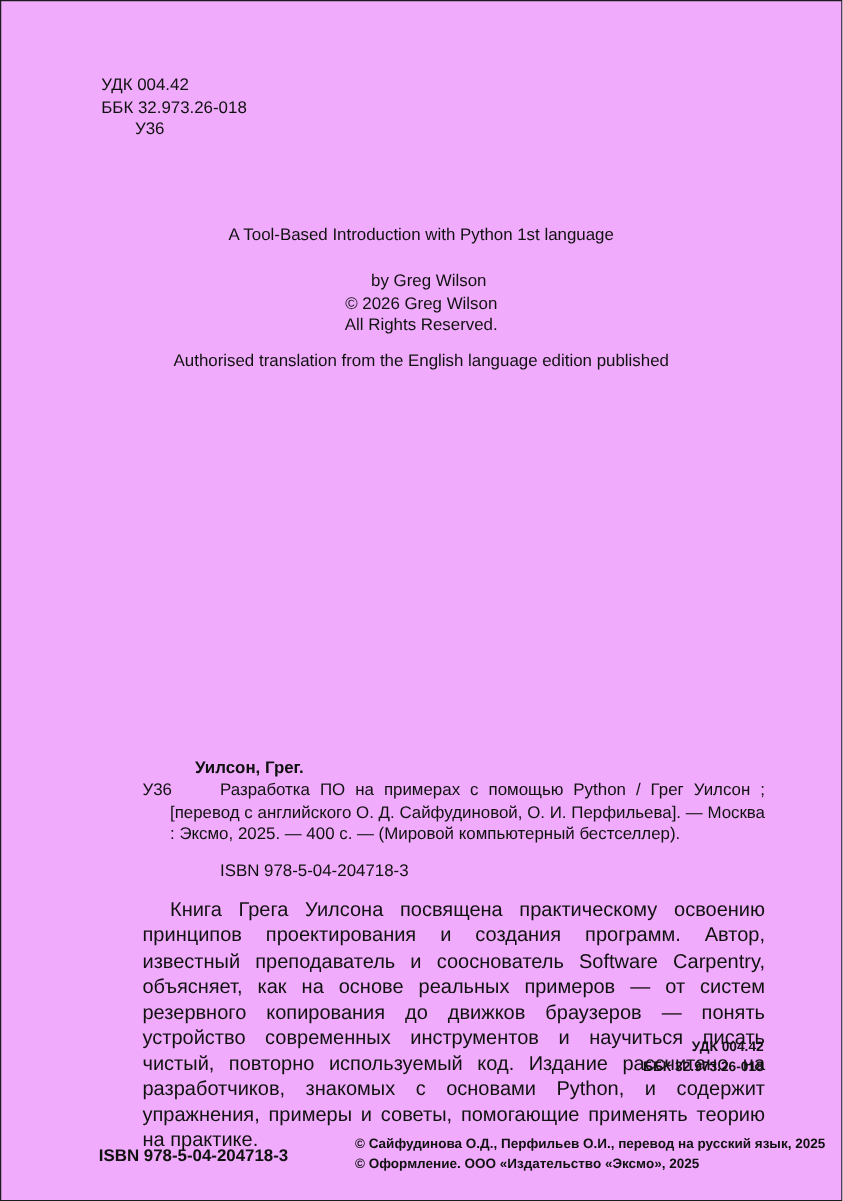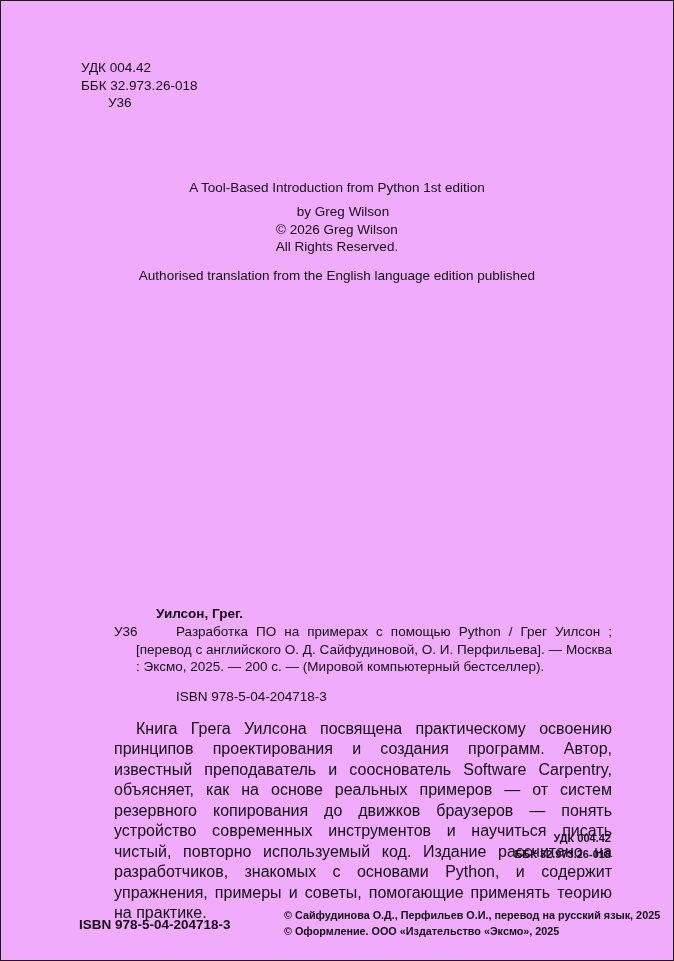--- a/index.html
+++ b/index.html
@@ -28,21 +28,21 @@
 
   .orig {
     position: absolute;
     left: 0;
     top: 178px;
     width: 100%;
     text-align: center;
     font-size: 13.5px;
     line-height: 1.32;
   }
-  .orig .gap-sm { margin-top: 6px; padding-left: 12px; }
+  .orig .gap-sm { margin-top: 19px; padding-left: 12px; }
   .orig .gap-md { margin-top: 11px; }
 
   .catalog {
     position: absolute;
     left: 113px;
     top: 604px;
     width: 498px;
     font-size: 13.5px;
     line-height: 1.28;
   }
@@ -104,32 +104,32 @@
 
 <div class="page">
 
   <div class="codes-top">
     <div>УДК 004.42</div>
     <div>ББК 32.973.26-018</div>
     <div class="code-shift">У36</div>
   </div>
 
   <div class="orig">
-    <div>A Tool-Based Introduction from Python 1st edition</div>
+    <div>A Tool-Based Introduction with Python 1st language</div>
     <div class="gap-sm">by Greg Wilson</div>
     <div>© 2026 Greg Wilson</div>
     <div>All Rights Reserved.</div>
     <div class="gap-md">Authorised translation from the English language edition published</div>
   </div>
 
   <div class="catalog">
     <div class="catalog-author">Уилсон, Грег.</div>
     <div class="catalog-entry">
       <span class="catalog-code">У36</span>
-      <span>Разработка ПО на примерах с помощью Python / Грег Уилсон ; [перевод с английского О. Д. Сайфудиновой, О. И. Перфильева]. — Москва : Эксмо, 2025. — 200 с. — (Мировой компьютерный бестселлер).</span>
+      <span>Разработка ПО на примерах с помощью Python / Грег Уилсон ; [перевод с английского О. Д. Сайфудиновой, О. И. Перфильева]. — Москва : Эксмо, 2025. — 400 с. — (Мировой компьютерный бестселлер).</span>
     </div>
     <div class="catalog-isbn">ISBN 978-5-04-204718-3</div>
   </div>
 
   <div class="annotation">Книга Грега Уилсона посвящена практическому освоению принципов проектирования и создания программ. Автор, известный преподаватель и сооснователь Software Carpentry, объясняет, как на основе реальных примеров — от систем резервного копирования до движков браузеров — понять устройство современных инструментов и научиться писать чистый, повторно используемый код. Издание рассчитано на разработчиков, знакомых с основами Python, и содержит упражнения, примеры и советы, помогающие применять теорию на практике.</div>
 
   <div class="codes-right">
     <div>УДК 004.42</div>
     <div>ББК 32.973.26-018</div>
   </div>

